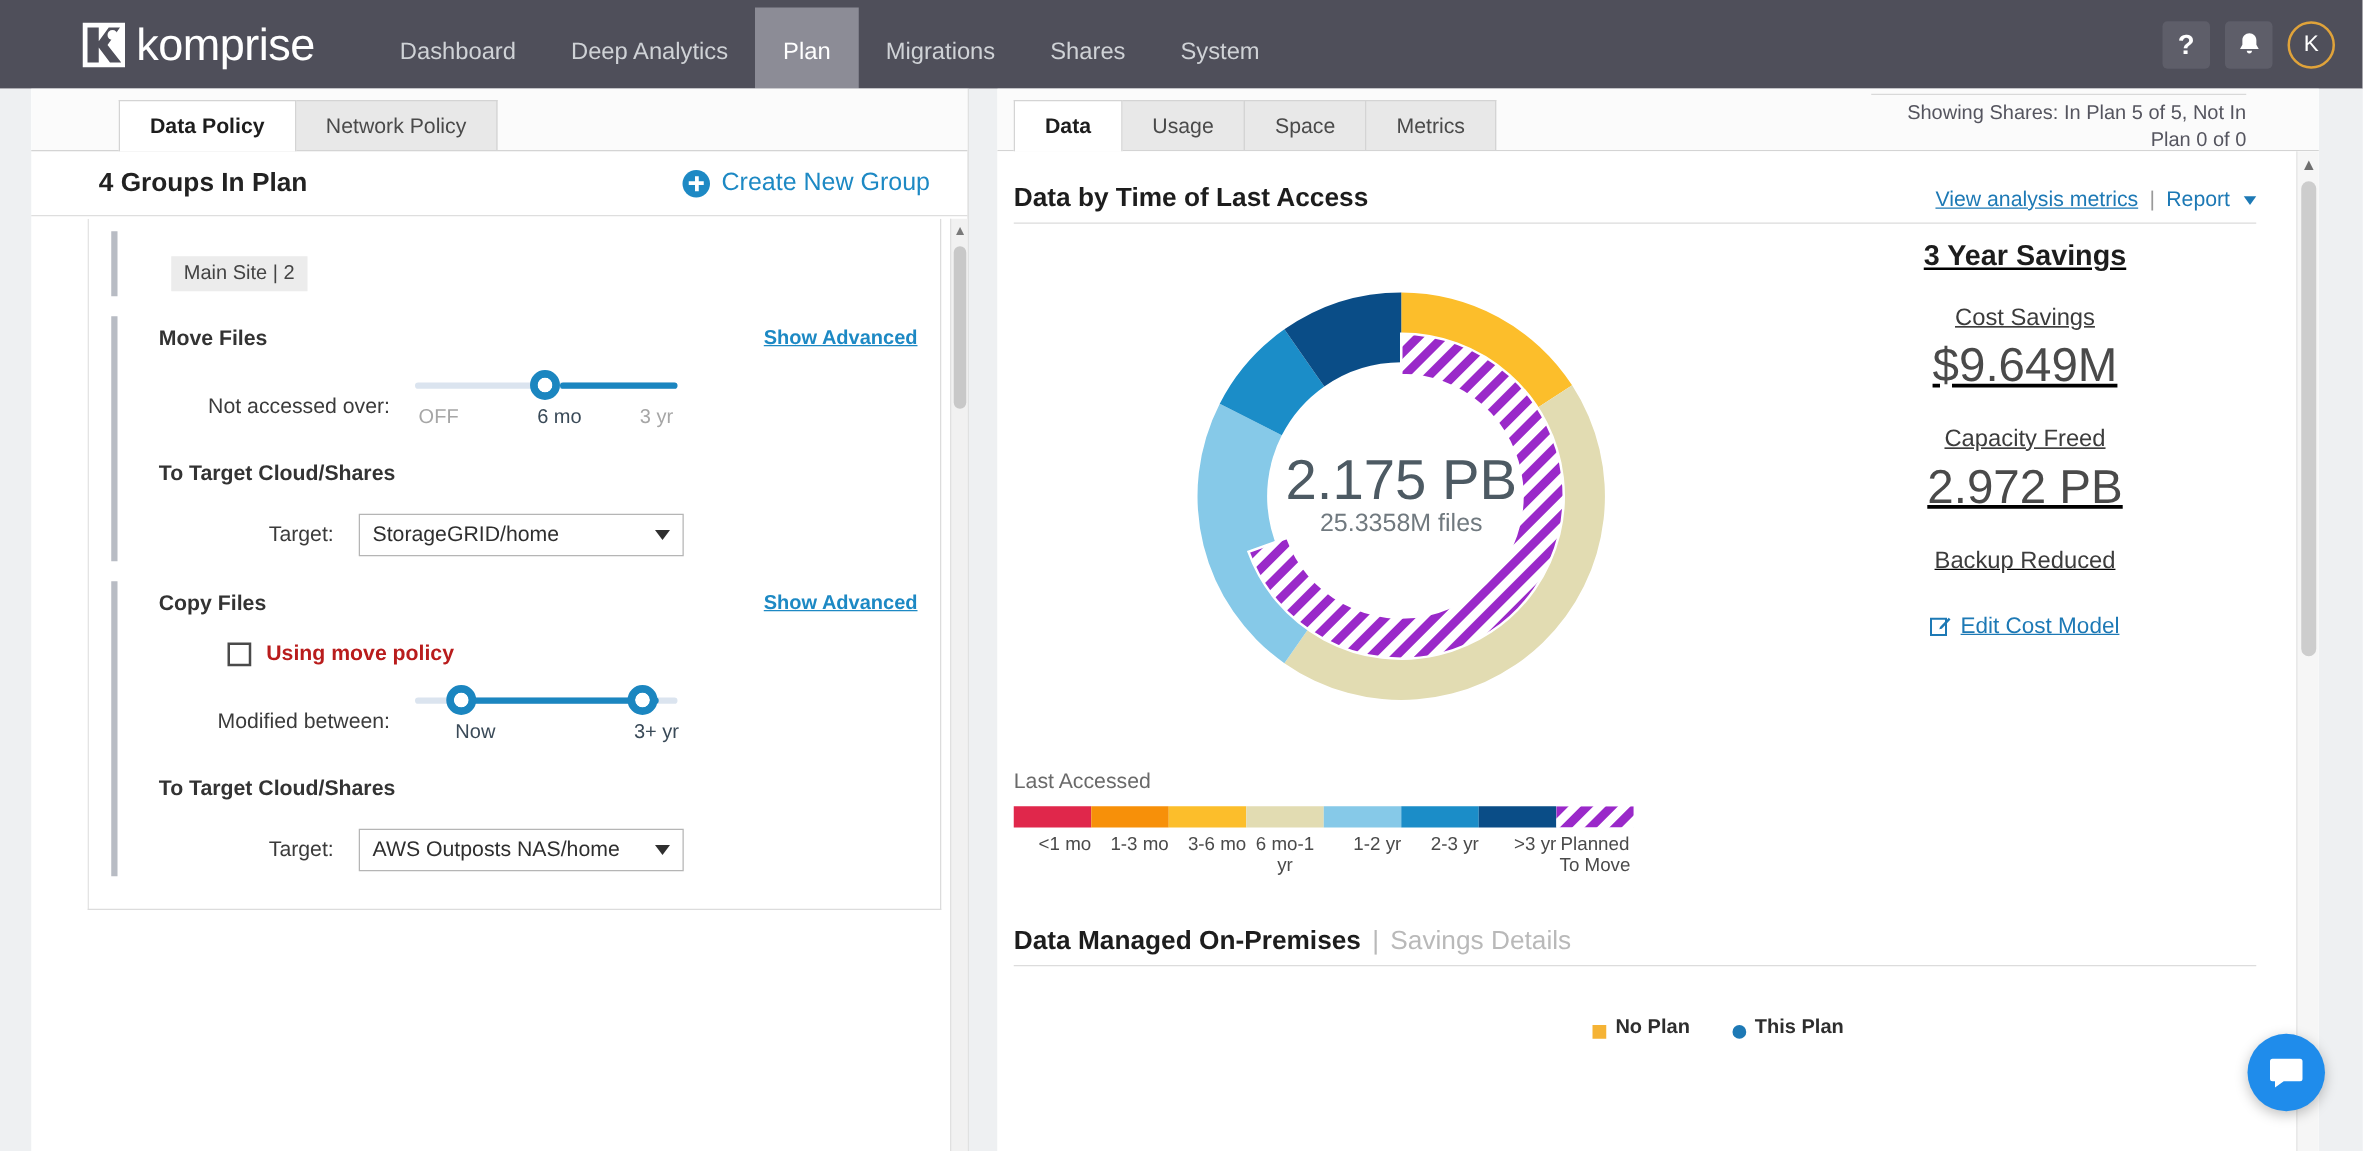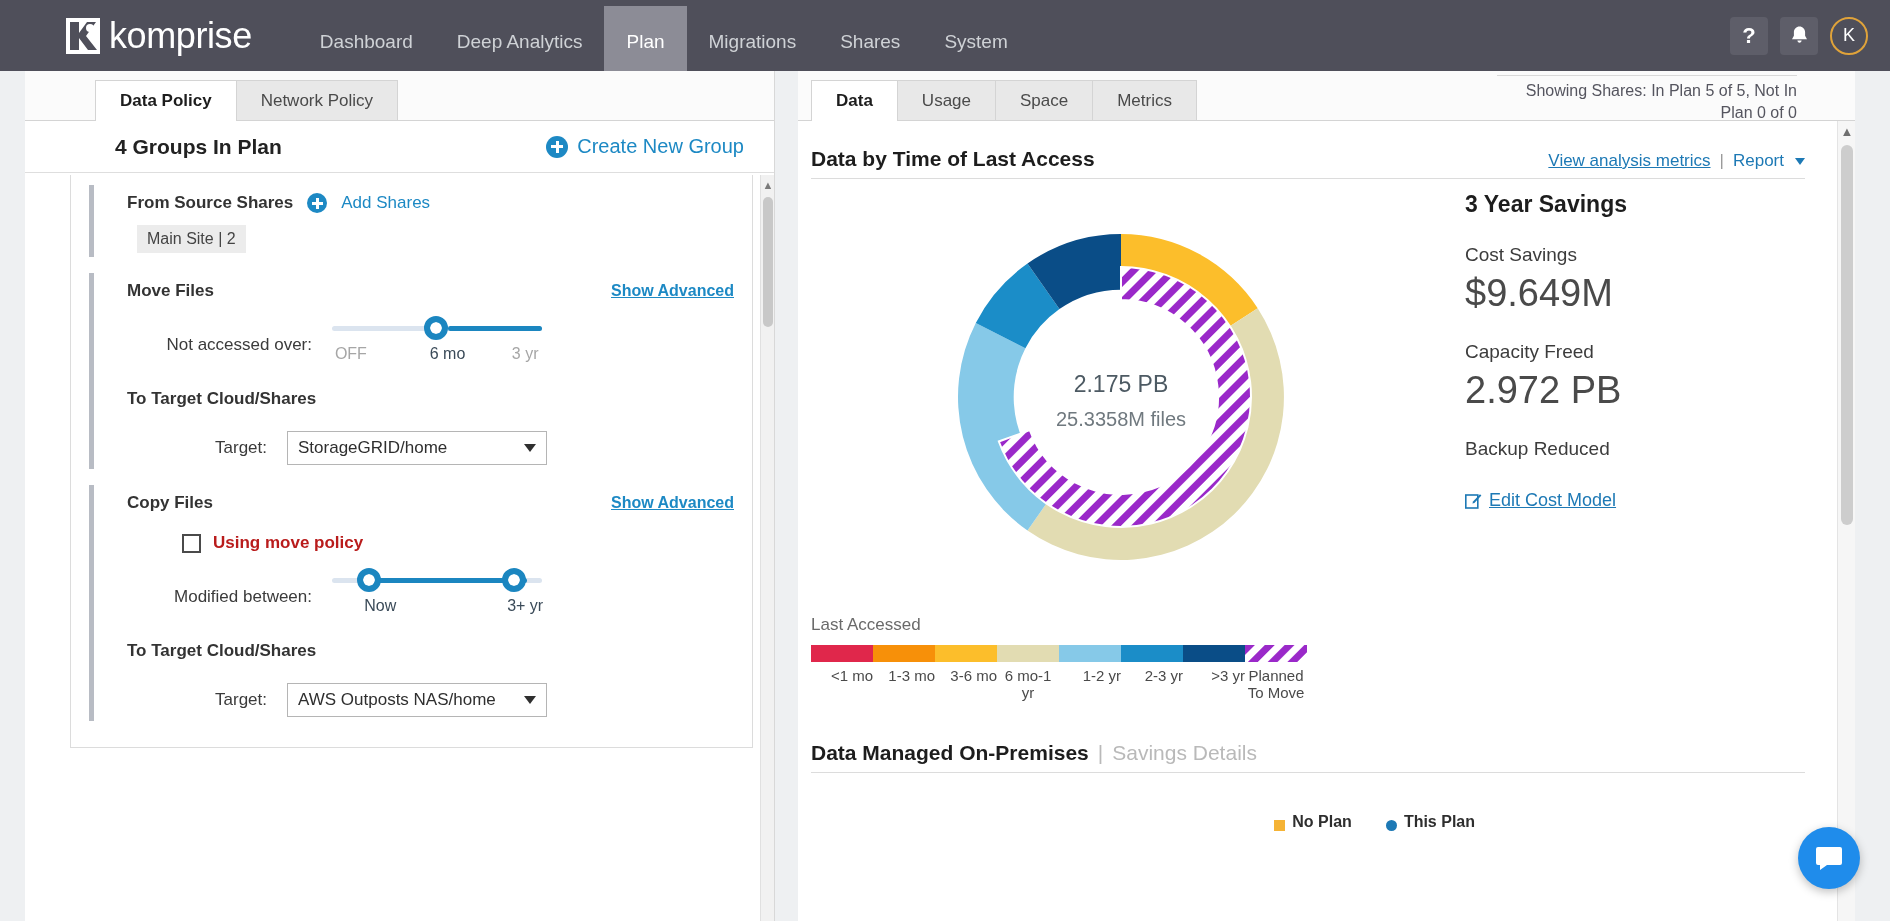--- a/index.html
+++ b/index.html
@@ -123,21 +123,21 @@
     color: #1d1d1d;
     font-weight: bold;
     position: relative;
     z-index: 2;
     margin-bottom: -1px;
     height: 41px;
   }
   .groups-header {
     height: 52px;
     display: flex; align-items: center;
-    padding-left: 90px; padding-right: 30px;
+    padding-left: 54px; padding-right: 30px;
     border-bottom: 1px solid #dedede;
   }
   .groups-title {
     font-size: 21px; font-weight: bold; color: #222;
   }
   .create-group {
     margin-left: auto;
     display: flex; align-items: center; gap: 9px;
     color: #1d89c4; font-size: 20px;
     cursor: pointer;
@@ -341,26 +341,26 @@
     position: absolute; left: 110px; top: 18px;
     width: 400px; height: 400px;
   }
   .donut-center {
     position: absolute;
     left: 0; top: 0; width: 400px; height: 400px;
     display: flex; flex-direction: column;
     align-items: center; justify-content: center;
     pointer-events: none;
   }
-  .donut-value { font-size: 23px; color: #4d5a63; line-height: 44px; }
+  .donut-value { font-size: 45px; color: #4d5a63; line-height: 44px; }
   .donut-sub   { font-size: 20px; color: #70797f; line-height: 26px; }
 
   .savings {
     position: absolute; right: 30px; top: 12px;
-    width: 310px; text-align: left;
+    width: 310px; text-align: center; text-decoration: underline;
   }
   .savings h3 { margin: 0; font-size: 23px; font-weight: bold; color: #1d1d1d; }
   .sv-label { margin-top: 26px; font-size: 19px; color: #3c3c3c; }
   .sv-value { margin-top: 6px; font-size: 38px; color: #4a4a4a; font-weight: 300; }
   .edit-cost {
     margin-top: 30px;
     display: inline-flex; align-items: center; gap: 7px;
     color: #1d79b5; font-size: 18px; text-decoration: underline;
     cursor: pointer;
   }
@@ -485,25 +485,20 @@
       <div class="create-group">
         <span class="plus-circle"></span>
         <span>Create New Group</span>
       </div>
     </div>
 
     <div class="group-scroll-wrap">
       <div class="group-card">
 
         <div class="section">
-          <div class="section-head">
-            <span>From Source Shares</span>
-            <span class="plus-circle sm"></span>
-            <span class="link-plain">Add Shares</span>
-          </div>
           <span class="chip">Main Site | 2</span>
         </div>
 
         <div class="section">
           <div class="section-head">
             <span>Move Files</span>
             <span class="link-underline ml-auto">Show Advanced</span>
           </div>
 
           <div class="field-row">

